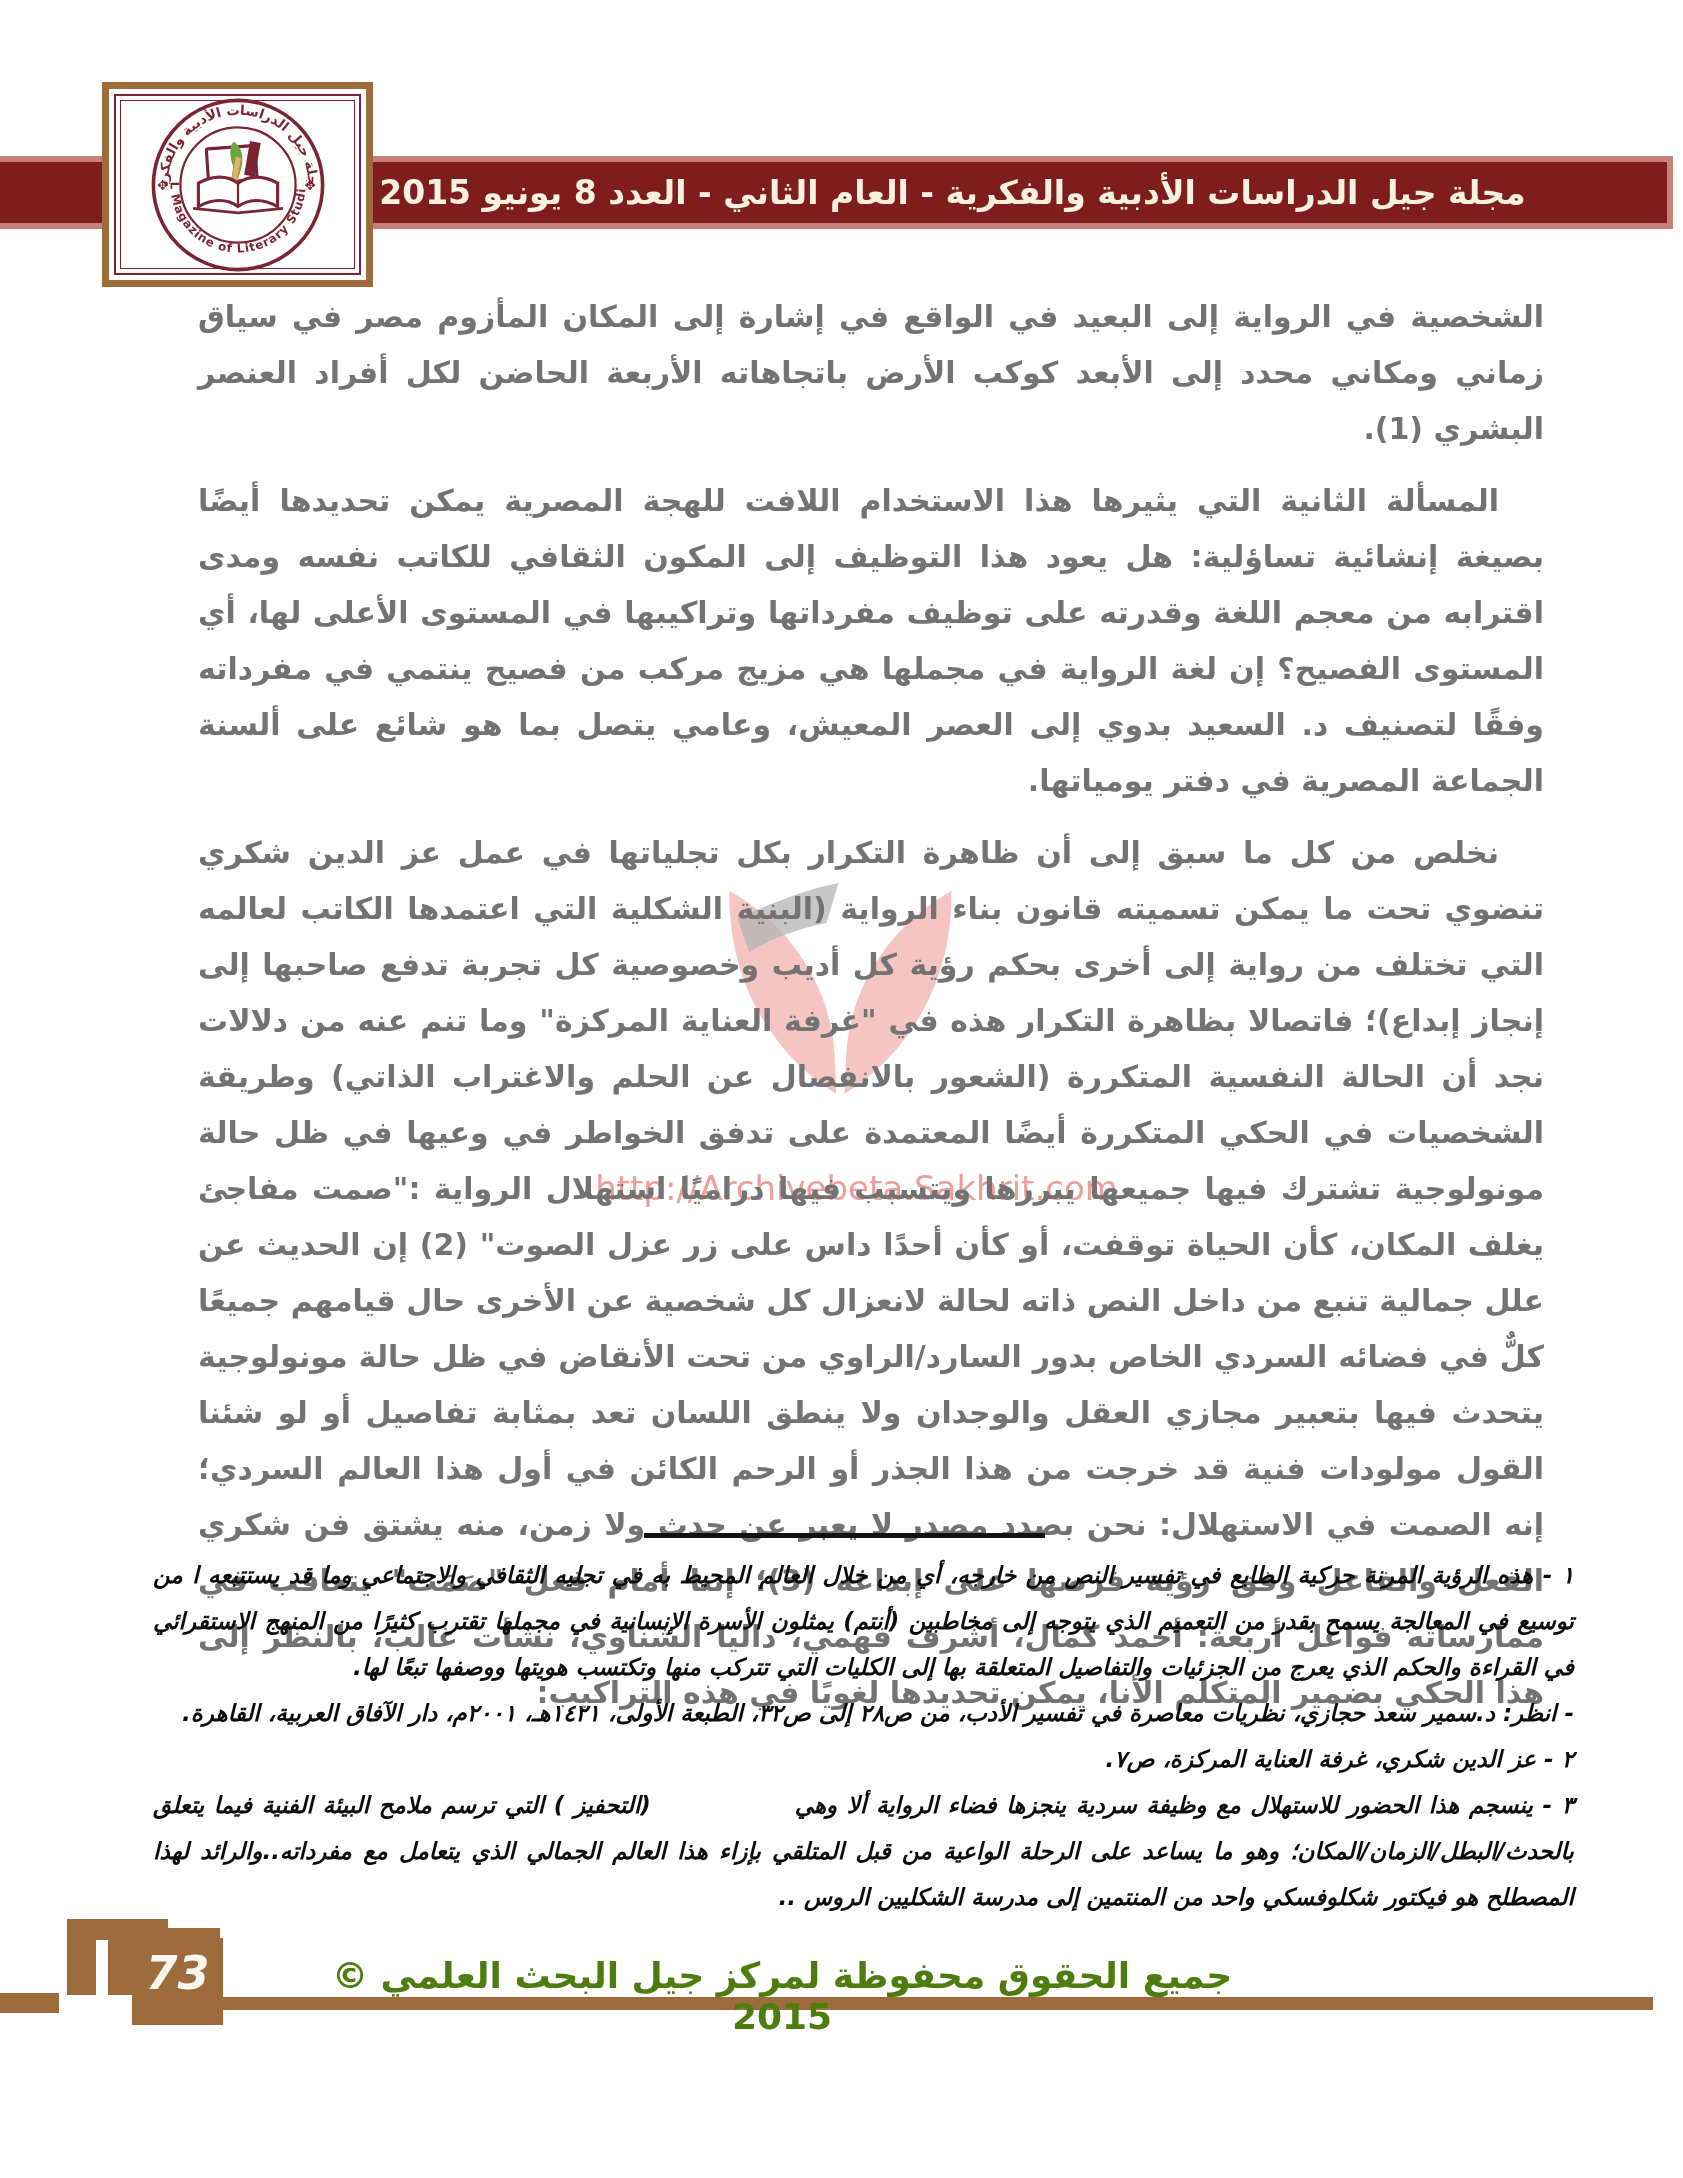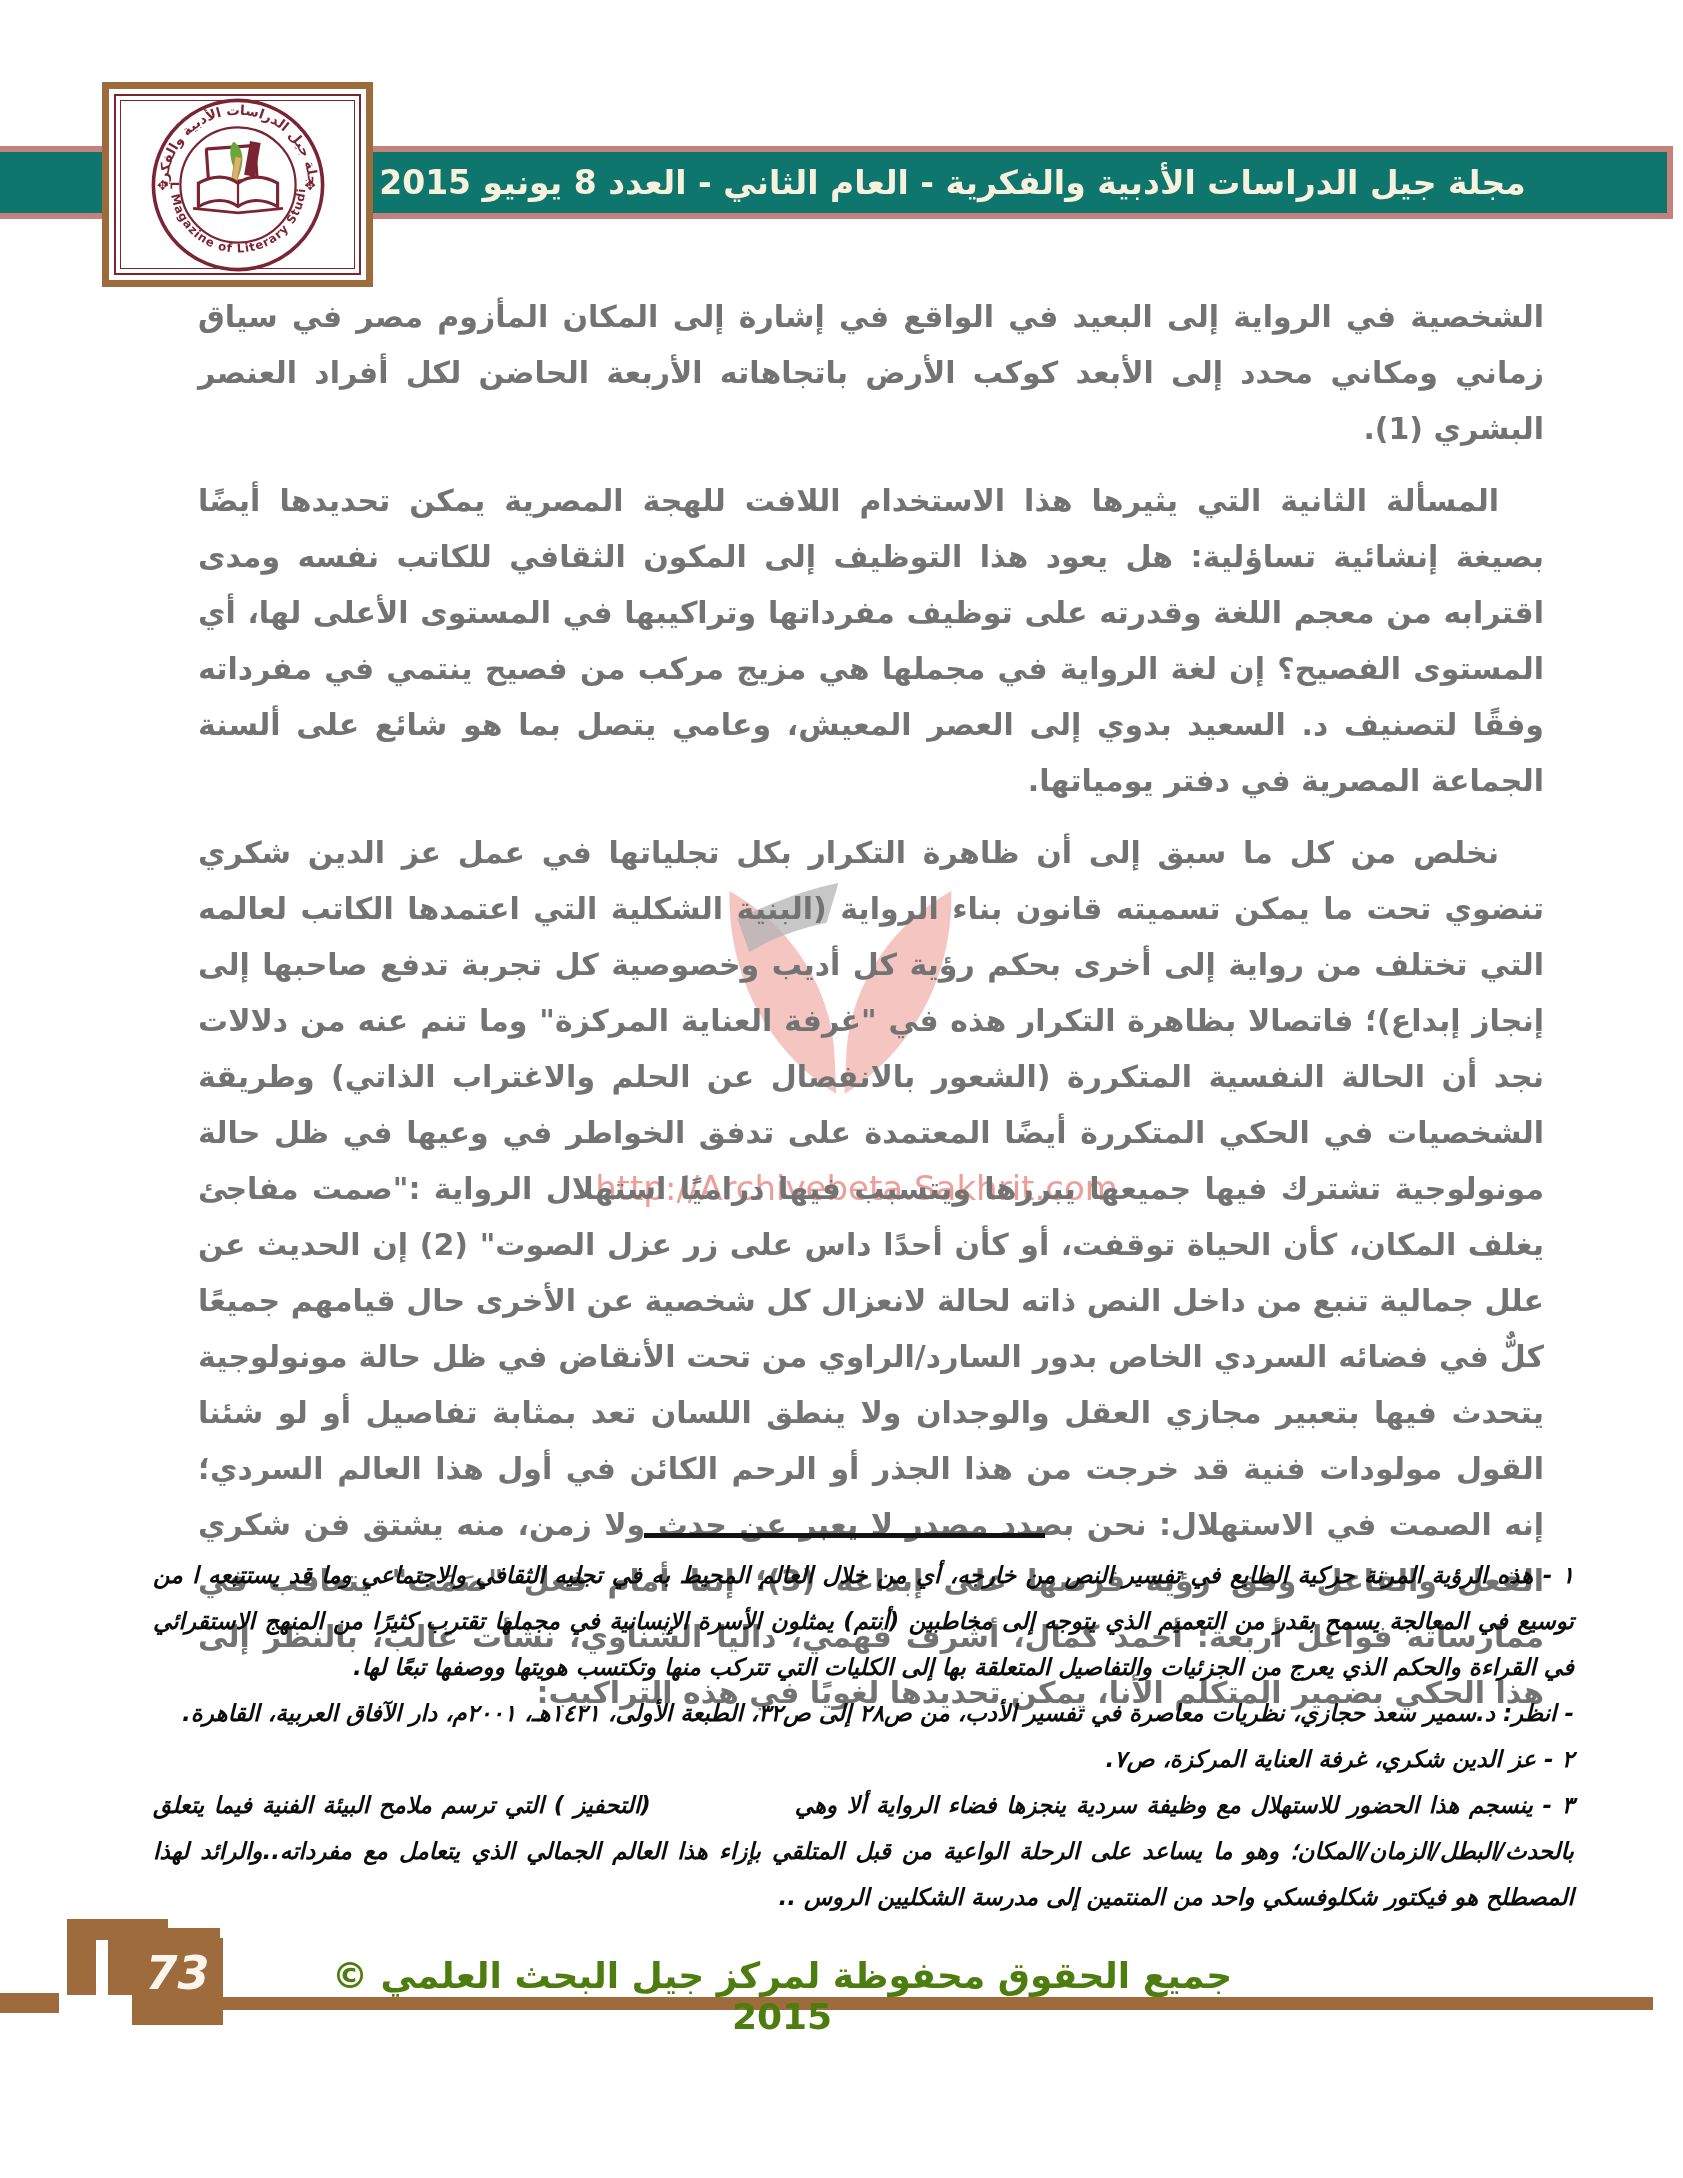--- a/index.html
+++ b/index.html
@@ -1,19 +1,19 @@
 <!DOCTYPE html>
 <html lang="ar"><head>
 <meta charset="utf-8">
 <style>
   html,body{margin:0;padding:0;background:#e8e8e8;}
   .page{position:relative;width:1683px;height:2178px;background:#ffffff;overflow:hidden;
         font-family:"DejaVu Sans",sans-serif;}
   
-  .header-band{position:absolute;top:146px;left:0;right:10px;height:61px;background:#0f766e;
+  .header-band{position:absolute;top:156px;left:0;right:10px;height:61px;background:#7f1d1d;
 eborder:0;border-top:6px solid #c5827c;border-bottom:6px solid #c5827c;border-right:6px solid #c5827c;z-index:1;}
   .band-title{position:absolute;left:238px;right:0;top:0;height:61px;line-height:61px;text-align:center;
         color:#f8f1de;font-size:33px;font-weight:bold;direction:rtl;}
   .logo-box{position:absolute;left:102px;top:82px;width:257px;height:191px;background:#ffffff;
         border:7px solid #9d6b3c;z-index:2;}
   .logo-inner1{position:absolute;inset:5px;border:2px solid #7b2433;}
   .logo-inner2{position:absolute;inset:4px;border:1px solid #7b2433;}
   .logo-seal{position:absolute;left:50%;top:50%;transform:translate(-50%,-50%);}
   
   .body-text{position:absolute;left:198px;top:289px;width:1346px;direction:rtl;text-align:justify;

